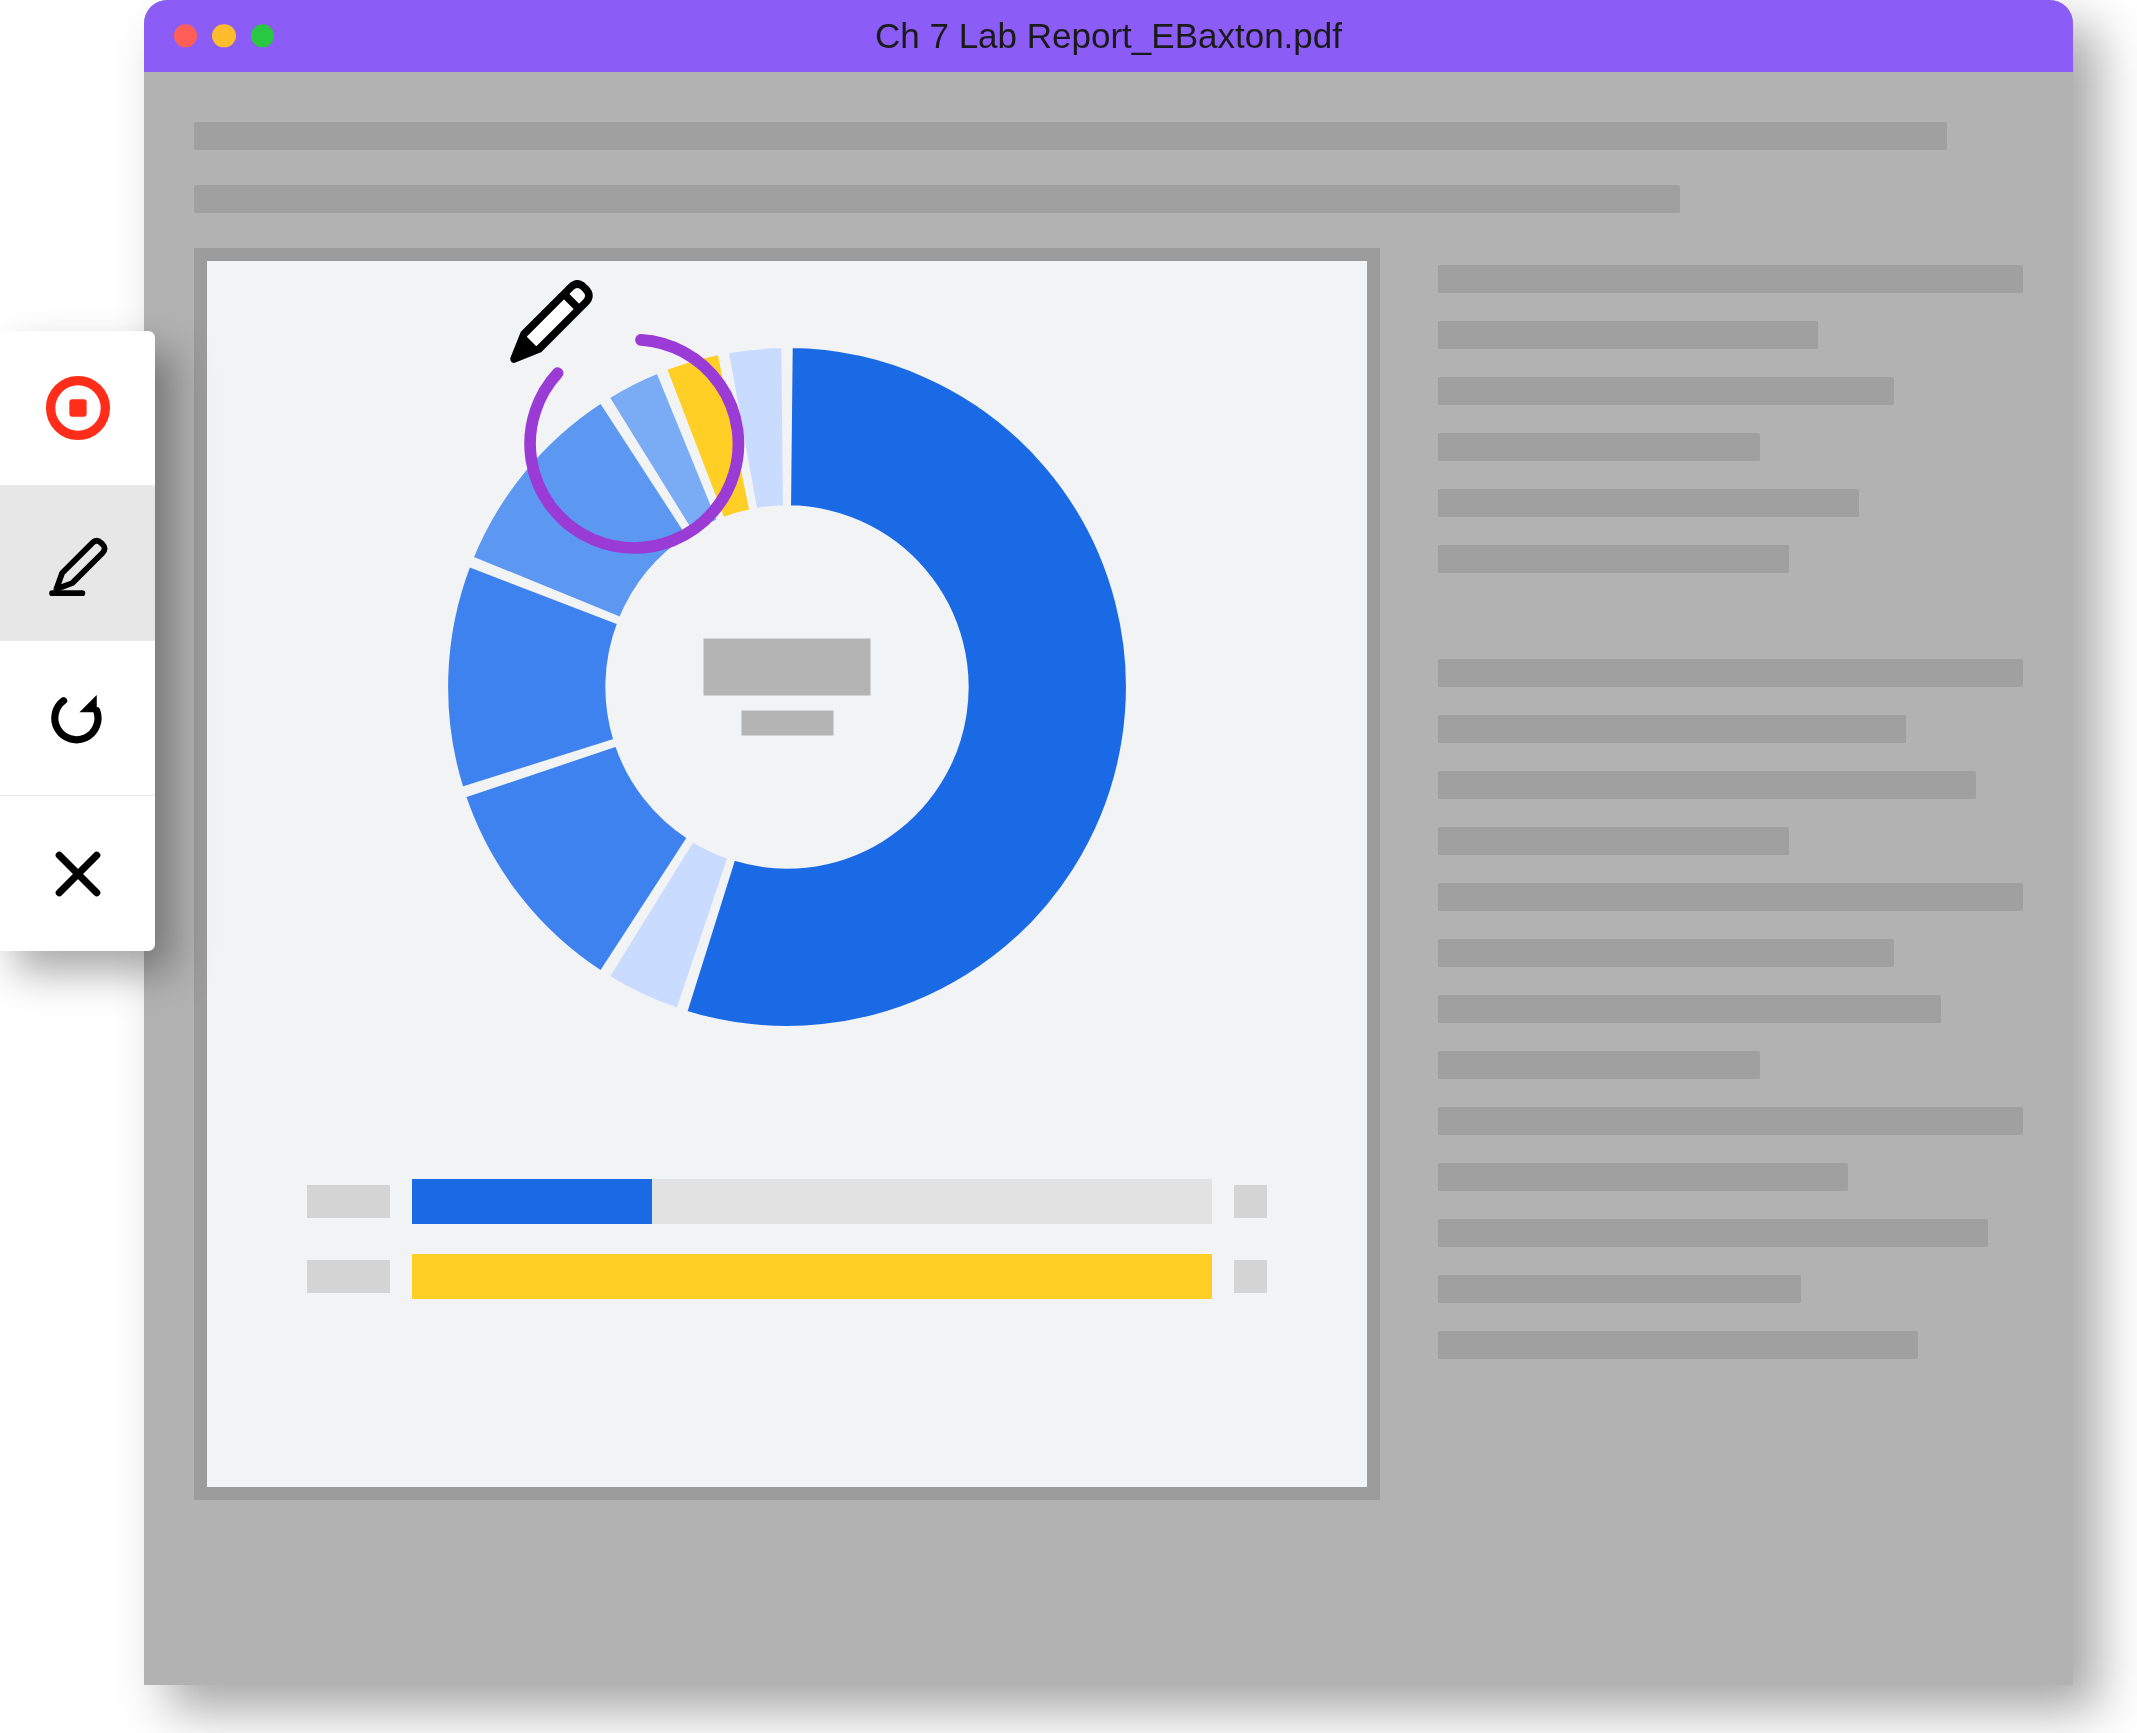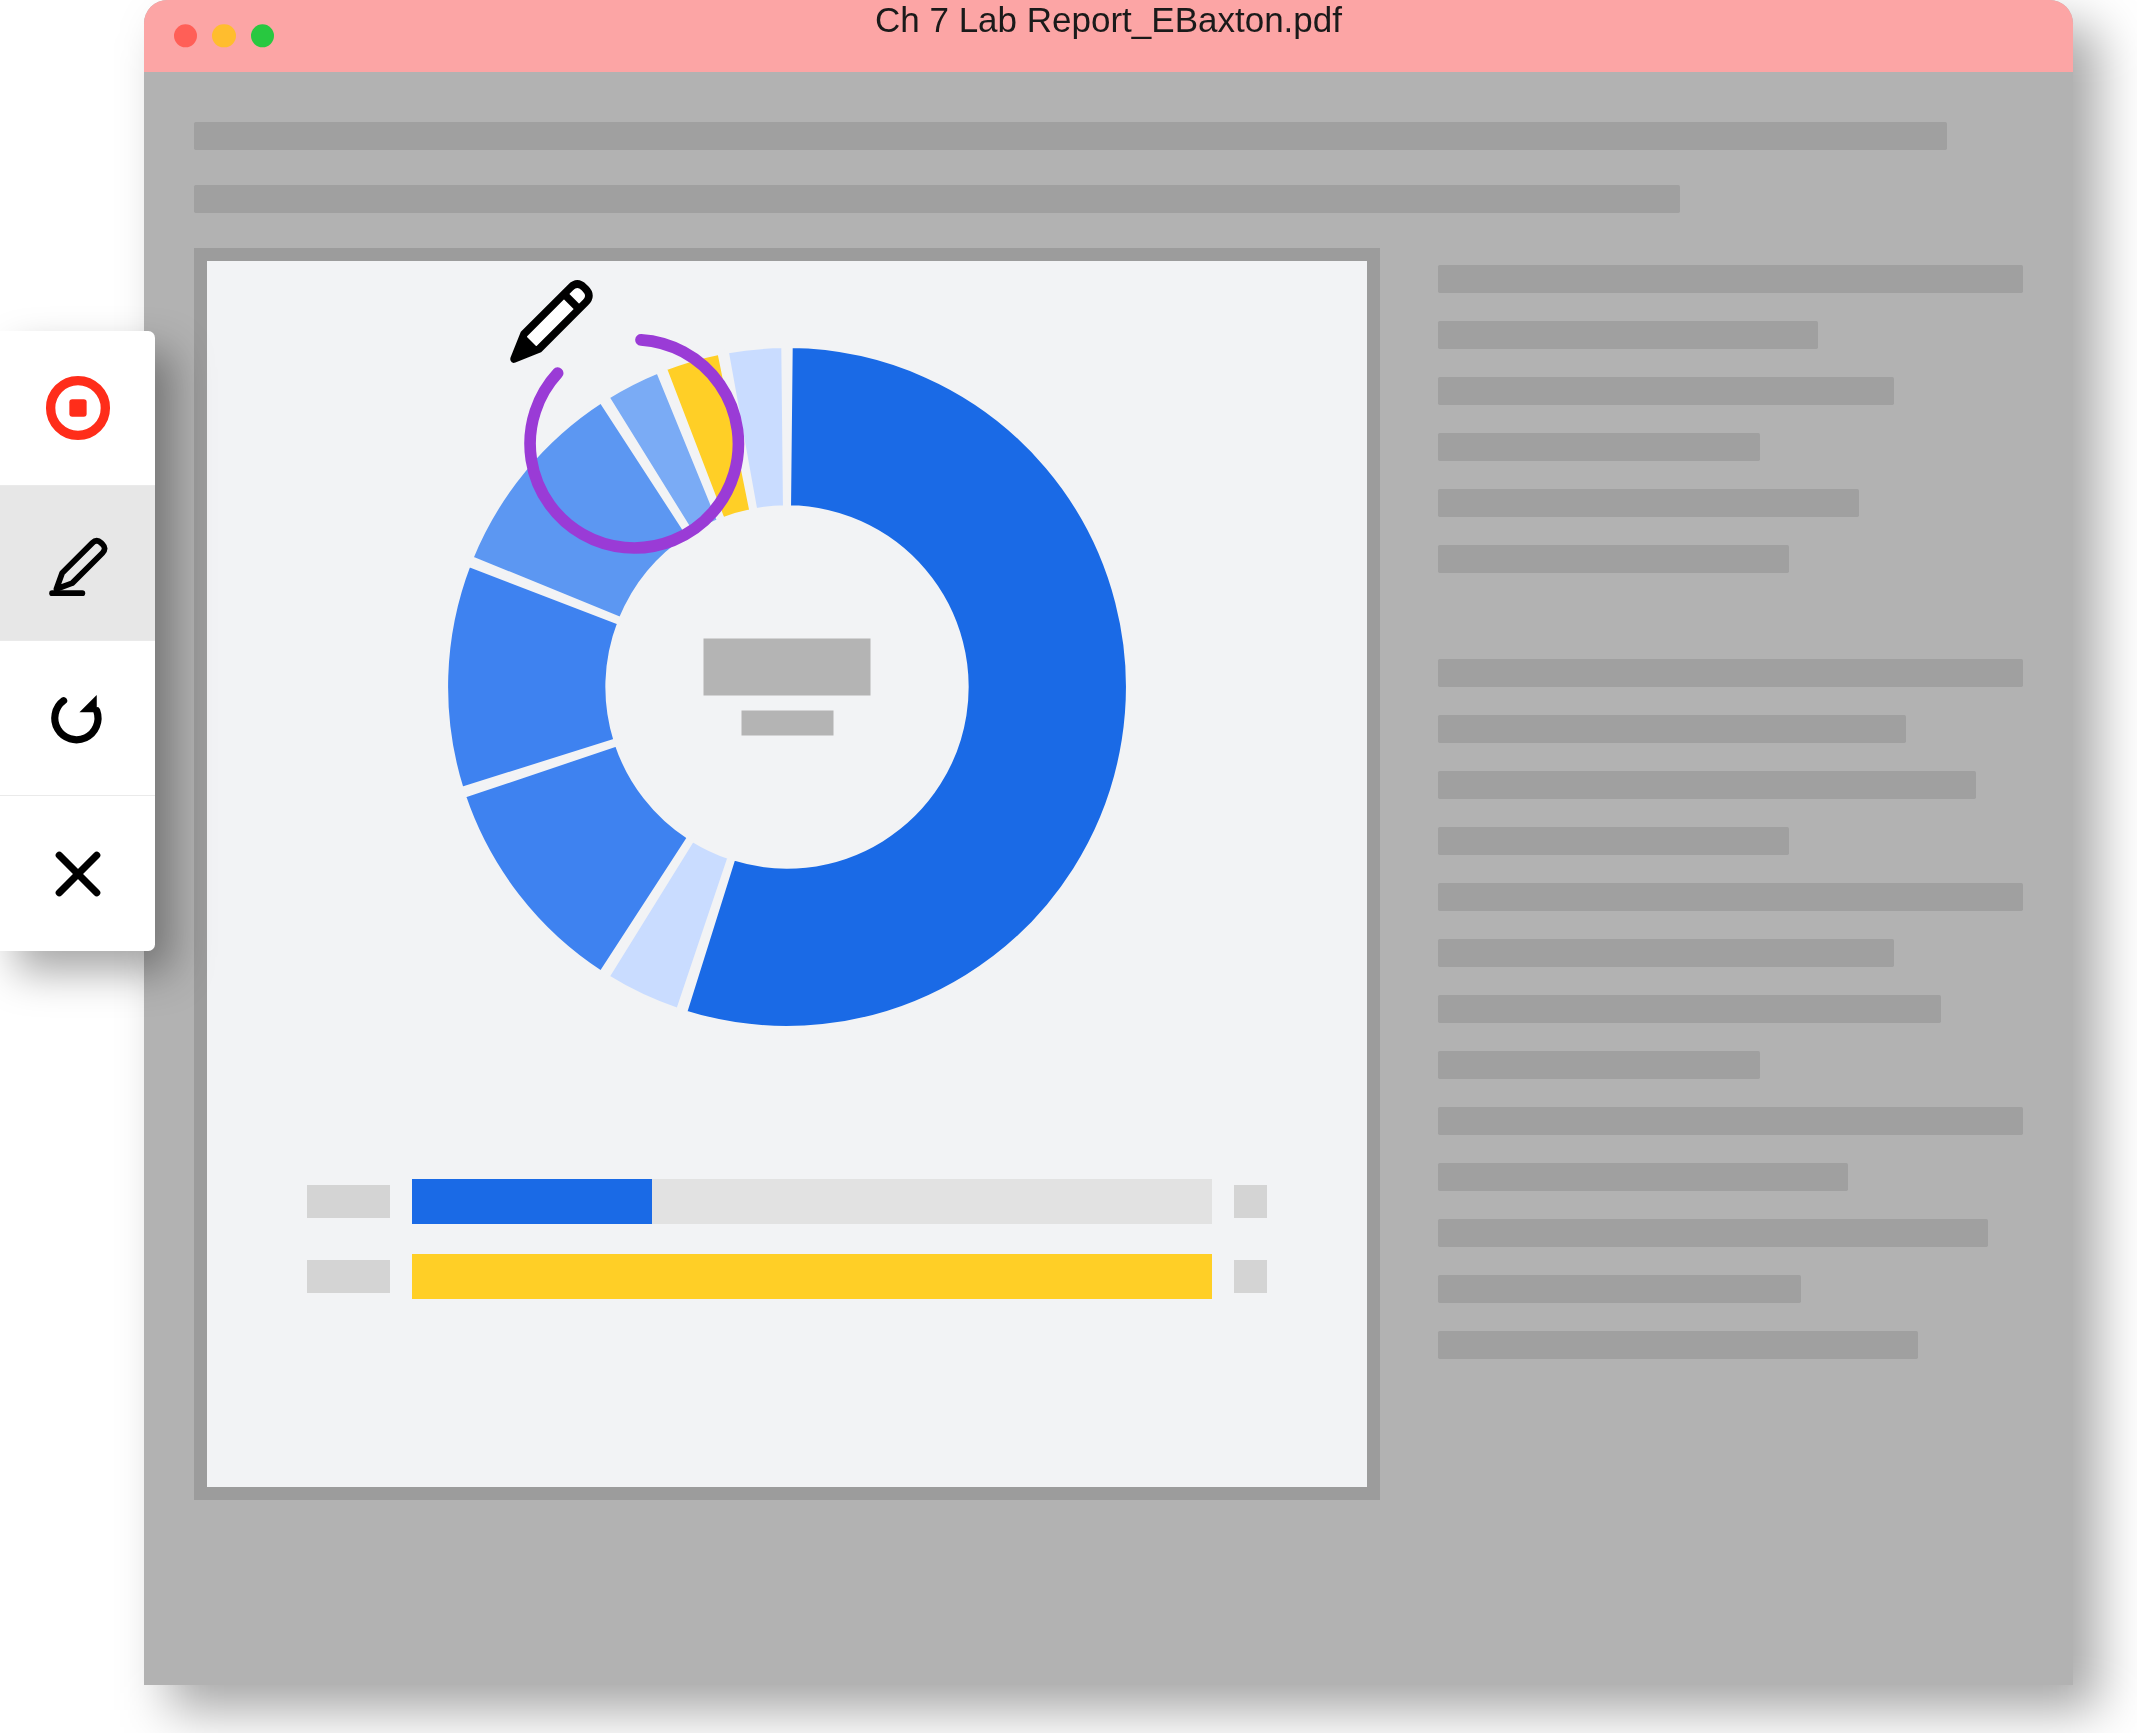--- a/index.html
+++ b/index.html
@@ -30,22 +30,23 @@
     border-radius: 23.4px 23.4px 0 0;
     filter: blur(25px);
     background: rgba(0,0,0,.35);
     z-index: -1;
     transform: translate(25px,25px);
   }
 
   .titlebar {
     height: 72px;
     display: flex;
-    position: relative;
-    background: #fca5a5;
+    align-items: center;
+    position: relative;
+    background: #8b5cf6;
   }
   .traffic-lights {
     position: absolute;
     left: 30px; top: 50%;
     transform: translateY(-50%);
     display: flex; gap: 15px;
   }
   .tl { width: 23.4px; height: 23.4px; border-radius: 50%; }
   .tl-close  { background:#ff5f57; }
   .tl-min    { background:#ffbd2e; }

